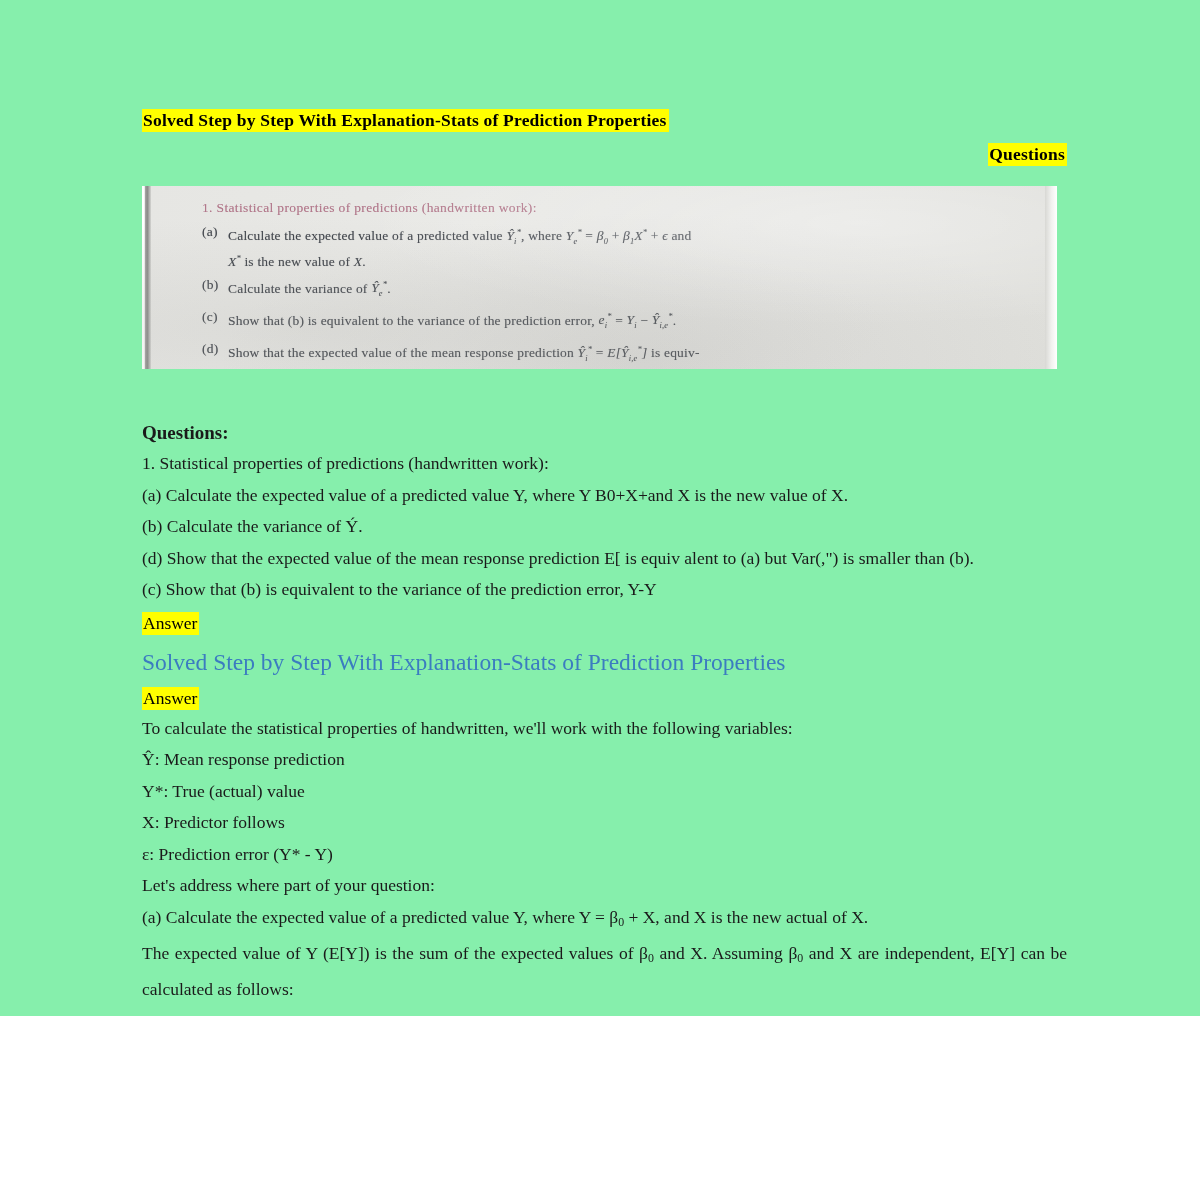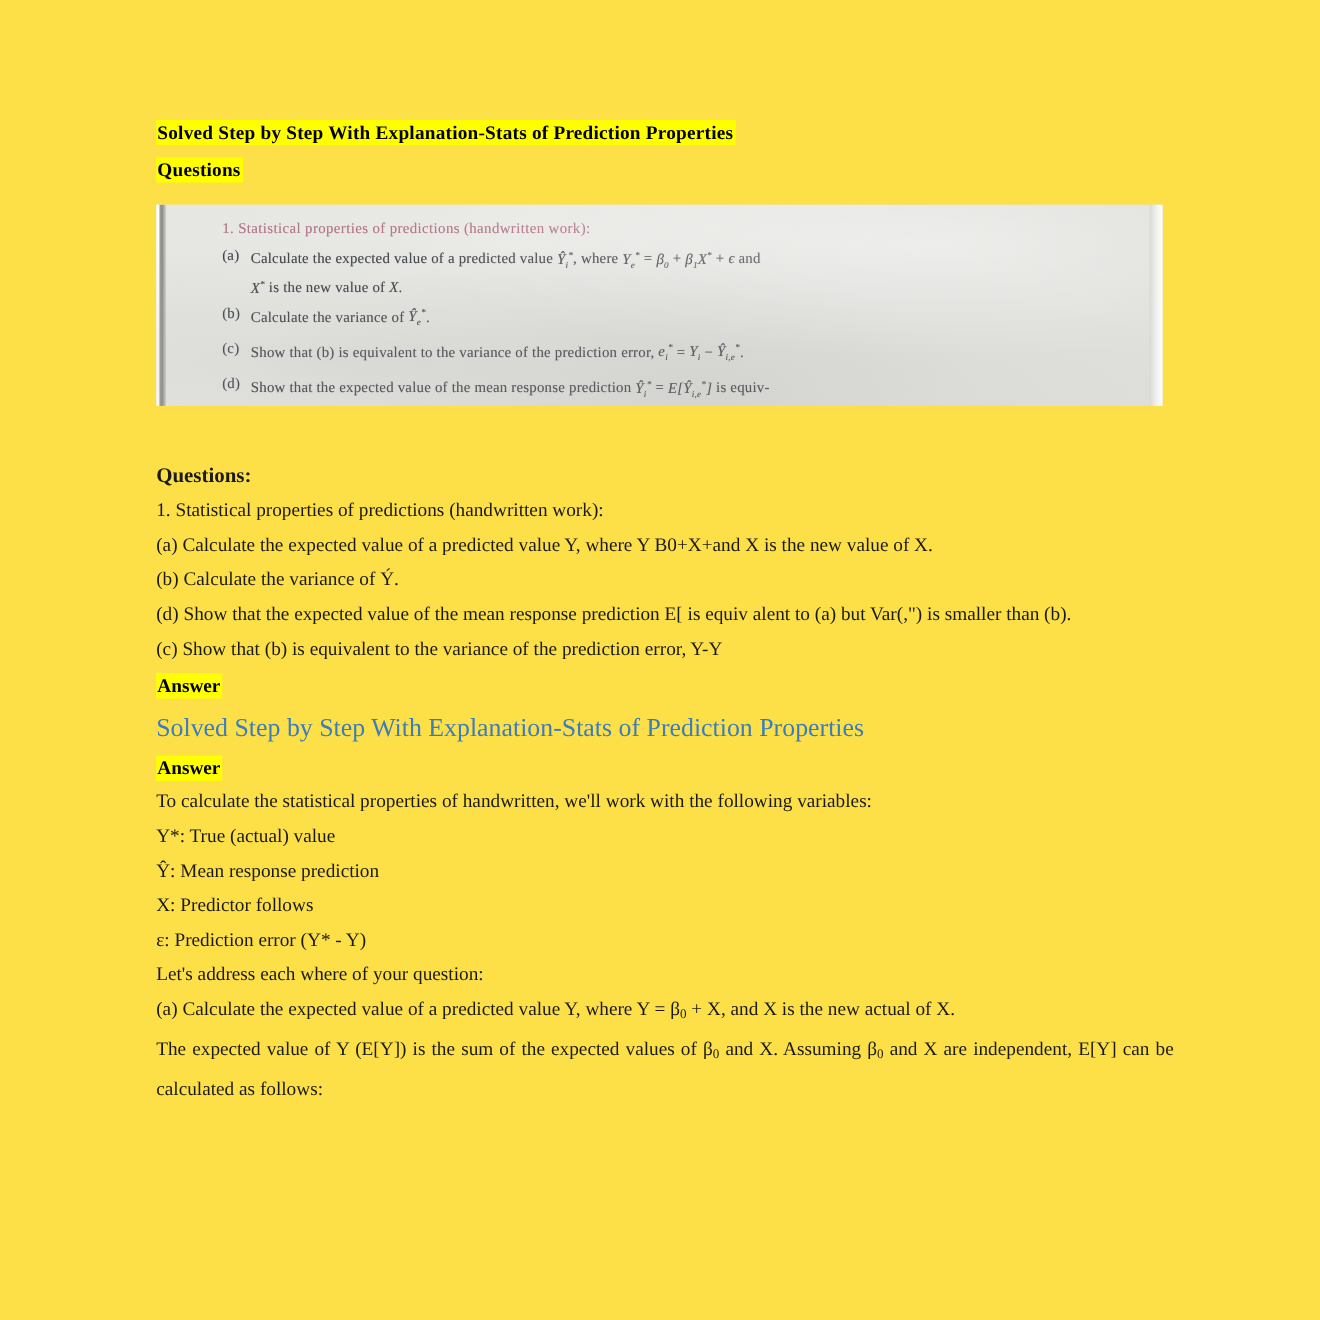--- a/index.html
+++ b/index.html
@@ -11,22 +11,22 @@
     width: 1200px;
     height: 1200px;
     position: relative;
     font-family: "Liberation Serif", "DejaVu Serif", serif;
     overflow: hidden;
   }
   .page {
     position: absolute;
     left: 0; top: 0;
     width: 1200px;
-    height: 1200px;
-    background: #fde047;
+    height: 1016px;
+    background: #86efac;
   }
   .content {
     position: absolute;
     left: 142px;
     top: 105px;
     width: 925px;
   }
 
   
   .title-hl {
@@ -37,21 +37,21 @@
     letter-spacing: .2px;
     margin: 0;
     white-space: nowrap;
   }
   .hl {
     background: #ffff00;
     padding: 1px 2px 2px 1px;
     box-decoration-break: clone;
     -webkit-box-decoration-break: clone;
   }
-  .subhead-wrap { margin-top: 4px; }
+  .subhead-wrap { margin-top: 4px; text-align: right; }
 
   
   .scan {
     position: relative;
     width: 915px;
     height: 183px;
     margin-top: 17px;
     background: linear-gradient(100deg, #e6e6e3 0%, #e9e9e6 35%, #e4e4e1 70%, #dededa 100%);
     overflow: hidden;
   }
@@ -132,21 +132,21 @@
   }
   p.body.nojust { text-align: left; }
   .blue-head {
     color: #3b7cc0;
     font-size: 23.5px;
     line-height: 38px;
     margin: 5px 0 2px 0;
     white-space: nowrap;
   }
   .ans-hl {
-    font-weight: bold;
+    font-weight: normal;
     font-size: 17.5px;
     line-height: 30px;
     margin: 2px 0 0 0;
   }
   .tight { margin-top: 0; }
   sub.v { font-size: 68%; vertical-align: -.22em; }
 </style>
 </head>
 <body>
 
@@ -201,24 +201,24 @@
     <p class="body">(d) Show that the expected value of the mean response prediction E[ is equiv alent to (a) but Var(,") is smaller than (b).</p>
     <p class="body nojust">(c) Show that (b) is equivalent to the variance of the prediction error, Y-Y</p>
 
     <div class="ans-hl"><span class="hl">Answer</span></div>
 
     <div class="blue-head">Solved Step by Step With  Explanation-Stats of Prediction Properties</div>
 
     <div class="ans-hl tight"><span class="hl">Answer</span></div>
 
     <p class="body nojust">To calculate the statistical properties of handwritten, we'll work with the following variables:</p>
+    <p class="body nojust">Ŷ: Mean response prediction</p>
     <p class="body nojust">Y*: True (actual) value</p>
-    <p class="body nojust">Ŷ: Mean response prediction</p>
     <p class="body nojust">X: Predictor follows</p>
     <p class="body nojust">ε: Prediction error (Y* - Y)</p>
-    <p class="body nojust">Let's address each where of your question:</p>
+    <p class="body nojust">Let's address where part of your question:</p>
 
     <p class="body"><span>(a) Calculate the expected value of a predicted value Y, where Y = β</span><sub class="v">0</sub><span> + X, and  X is the new actual of X.</span></p>
 
     <p class="body"><span>The expected value of Y (E[Y]) is the sum of the expected values of β</span><sub class="v">0</sub><span> and X. Assuming β</span><sub class="v">0</sub><span> and X are independent, E[Y] can be calculated as follows:</span></p>
 
   </div>
 </div>
 
 </body></html>

